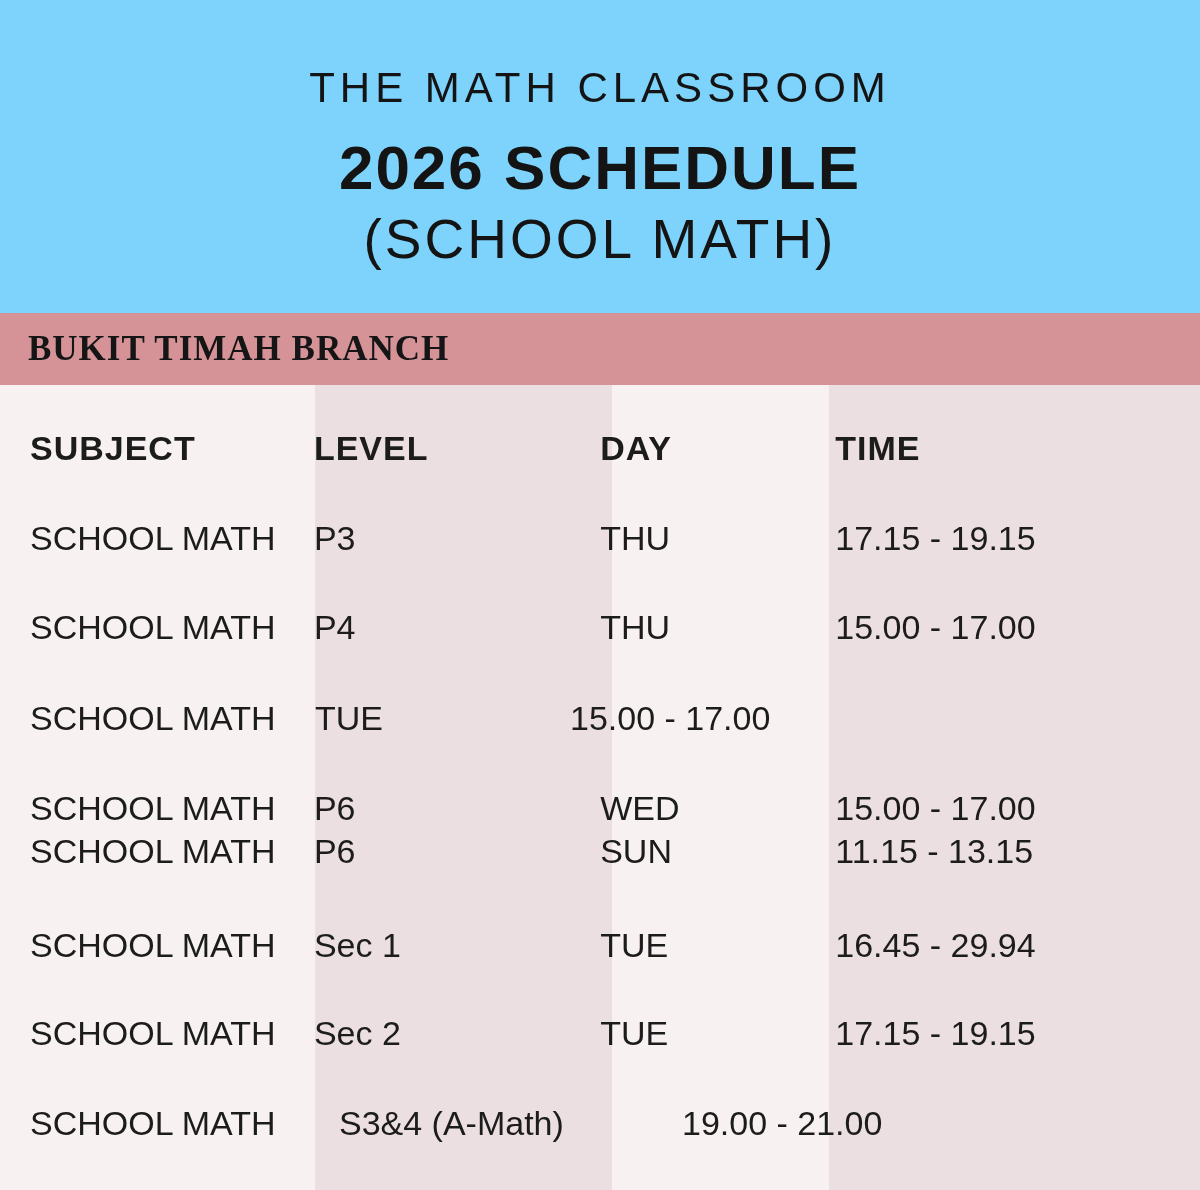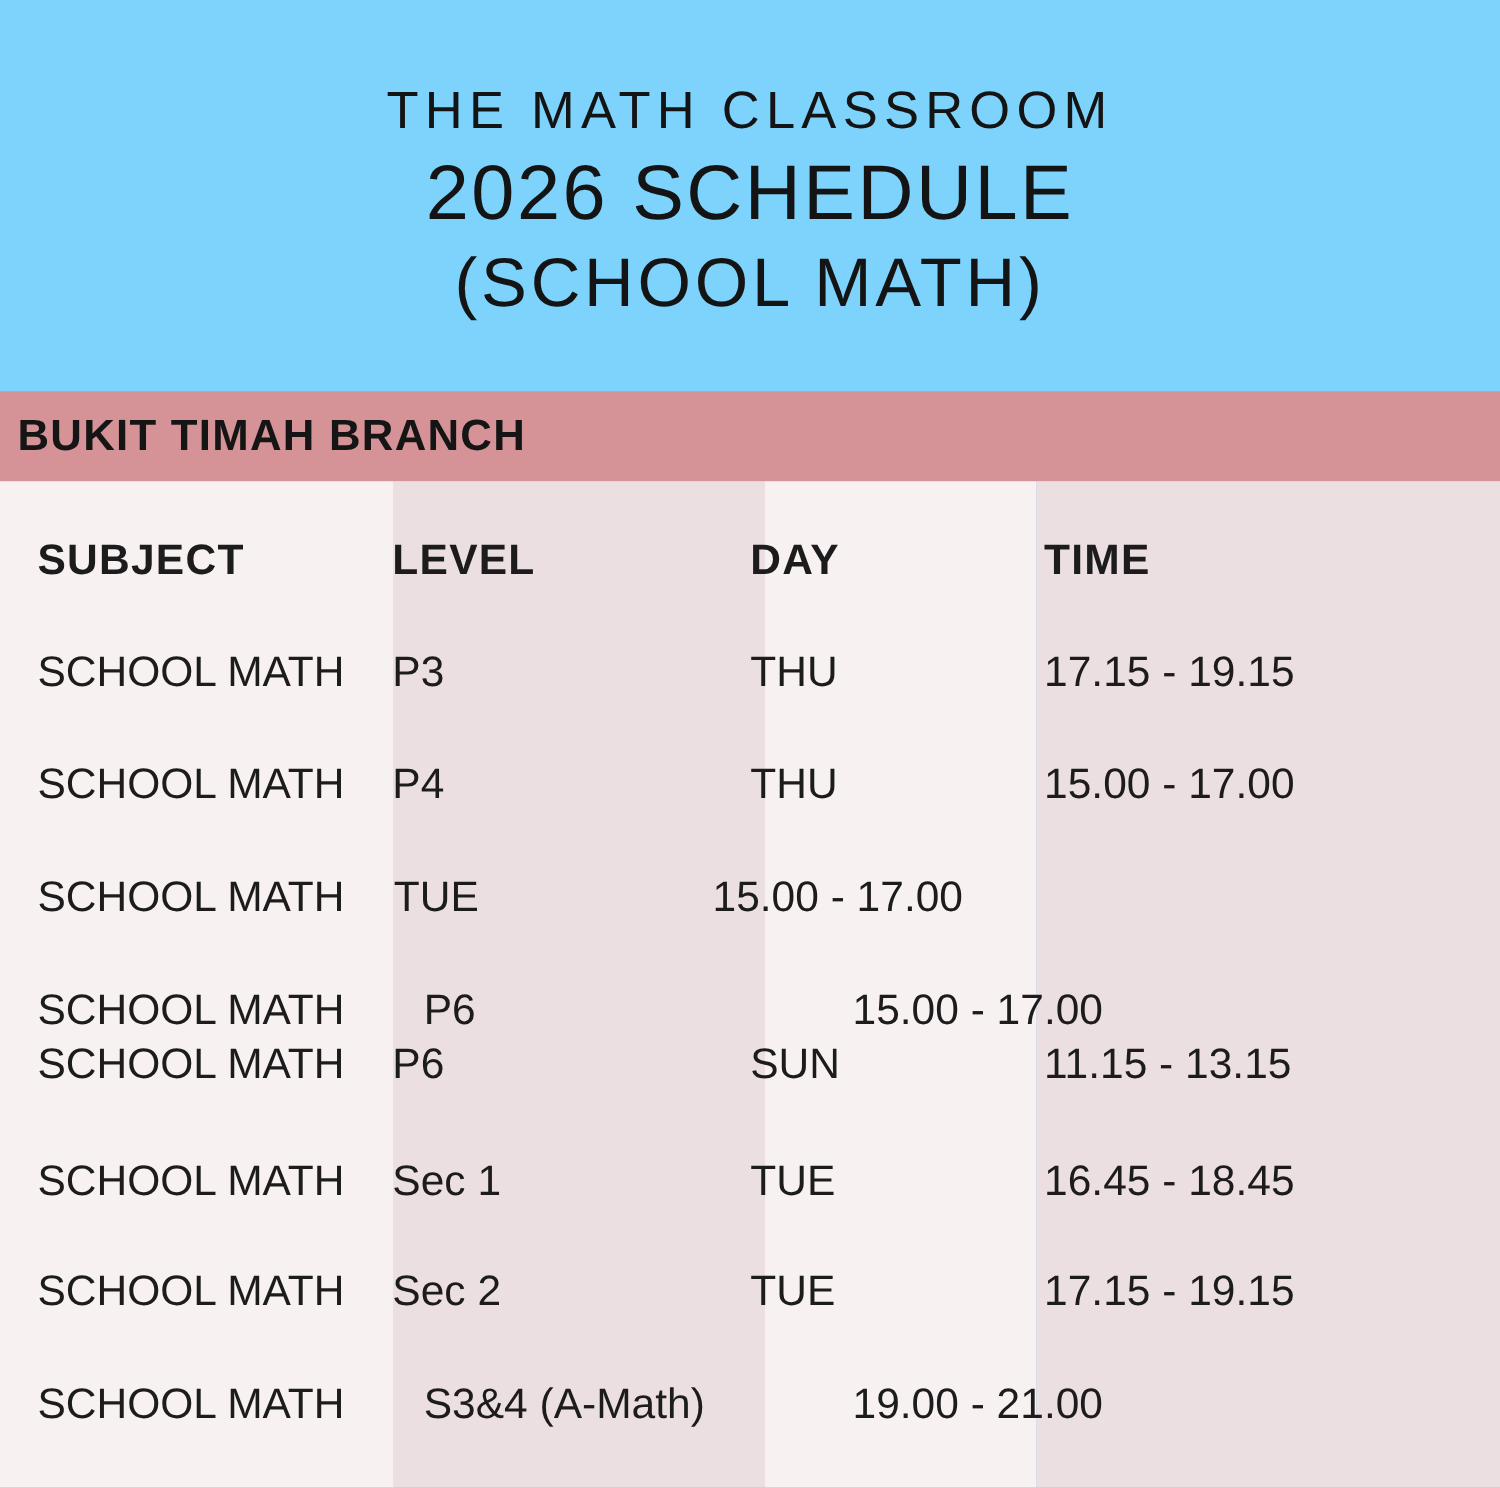--- a/index.html
+++ b/index.html
@@ -26,24 +26,24 @@
     color: #141414;
   }
   .title-line1 {
     font-size: 42px;
     font-weight: 400;
     letter-spacing: 5px;
     line-height: 48px;
   }
   .title-line2 {
     font-size: 62px;
-    font-weight: 400;
+    font-weight: 700;
     letter-spacing: 2px;
     line-height: 70px;
-    margin-top: 8px;
+    margin-top: 21px;
   }
   .title-line3 {
     font-size: 55px;
     font-weight: 400;
     letter-spacing: 3px;
     line-height: 64px;
     margin-top: 4px;
   }
 
   
@@ -53,22 +53,23 @@
     left: 0;
     width: 1200px;
     height: 72px;
     background: #d59398;
   }
   .banner-label {
     font-size: 35px;
     font-weight: 700;
     letter-spacing: 1px;
     line-height: 72px;
-    padding-left: 14px;
+    padding-left: 28px;
     color: #151515;
+    font-family: Liberation Serif, serif;
   }
 
   
   .stripe {
     position: absolute;
     top: 385px;
     height: 805px;
   }
   .stripe-1 { left: 0;     width: 315px; background: #f7f1f1; }
   .stripe-2 { left: 315px; width: 297px; background: #ecdfe1; }
@@ -148,35 +149,36 @@
 
   <div class="row row-2">
     <div class="cell c1">SCHOOL MATH</div>
     <div class="cell c3">TUE</div>
     <div class="cell c4">15.00 - 17.00</div>
   </div>
 
   <div class="row row-3">
     <div class="cell c1">SCHOOL MATH</div>
     <div class="cell c2">P6</div>
+    <div class="cell c3">WED</div>
     <div class="cell c4">15.00 - 17.00</div>
   </div>
 
   <div class="row row-4">
     <div class="cell c1">SCHOOL MATH</div>
     <div class="cell c2">P6</div>
     <div class="cell c3">SUN</div>
     <div class="cell c4">11.15 - 13.15</div>
   </div>
 
   <div class="row row-5">
     <div class="cell c1">SCHOOL MATH</div>
     <div class="cell c2">Sec 1</div>
     <div class="cell c3">TUE</div>
-    <div class="cell c4">16.45 - 18.45</div>
+    <div class="cell c4">16.45 - 29.94</div>
   </div>
 
   <div class="row row-6">
     <div class="cell c1">SCHOOL MATH</div>
     <div class="cell c2">Sec 2</div>
     <div class="cell c3">TUE</div>
     <div class="cell c4">17.15 - 19.15</div>
   </div>
 
   <div class="row row-7">

